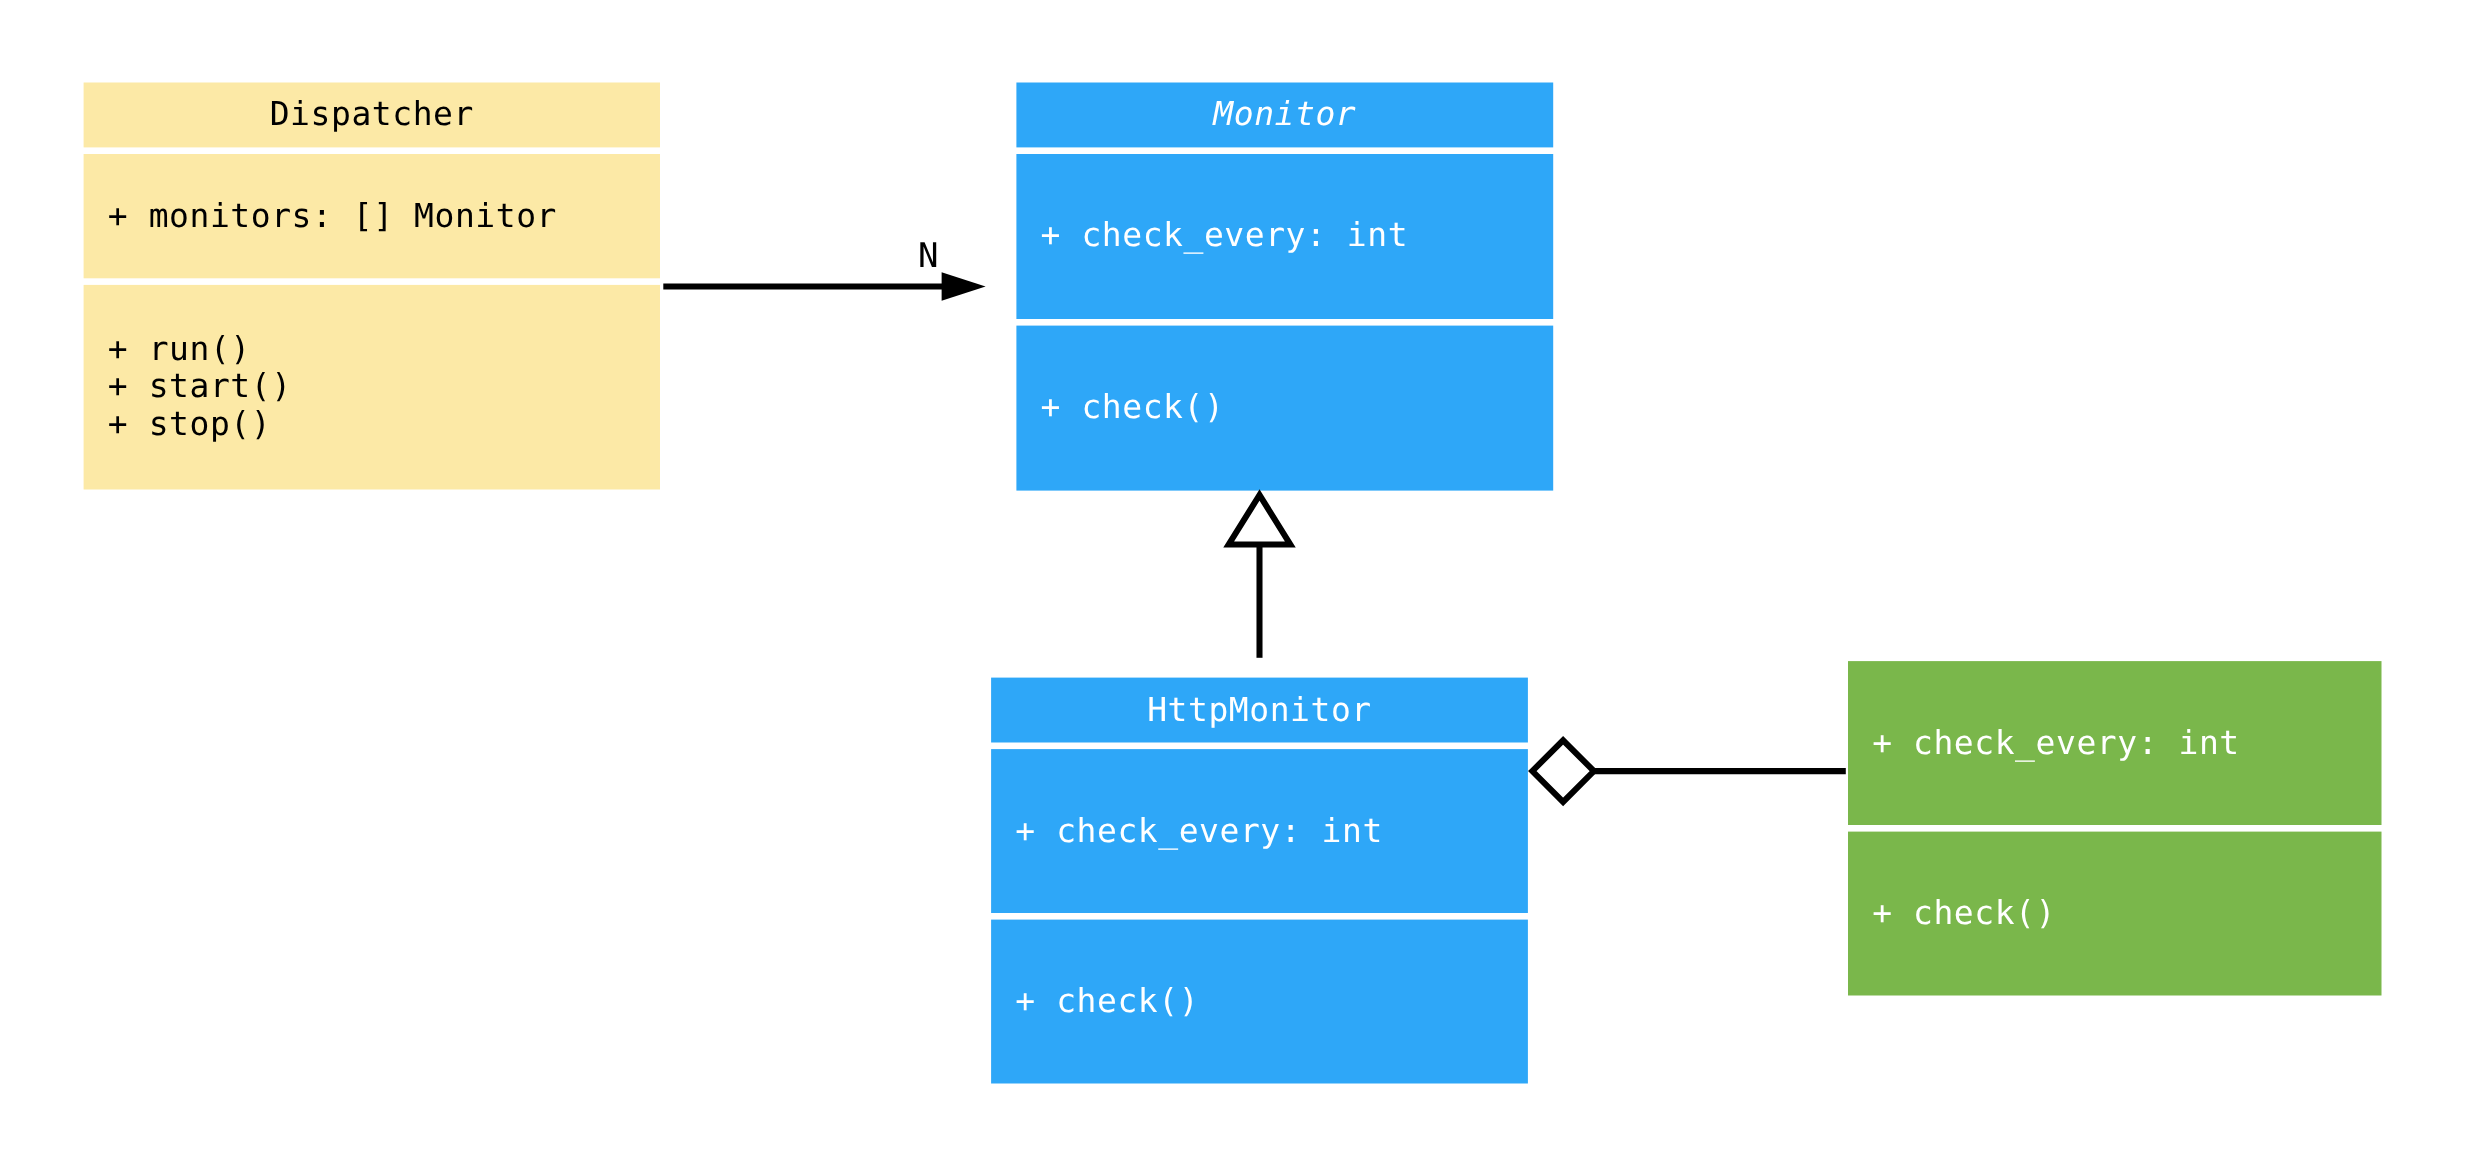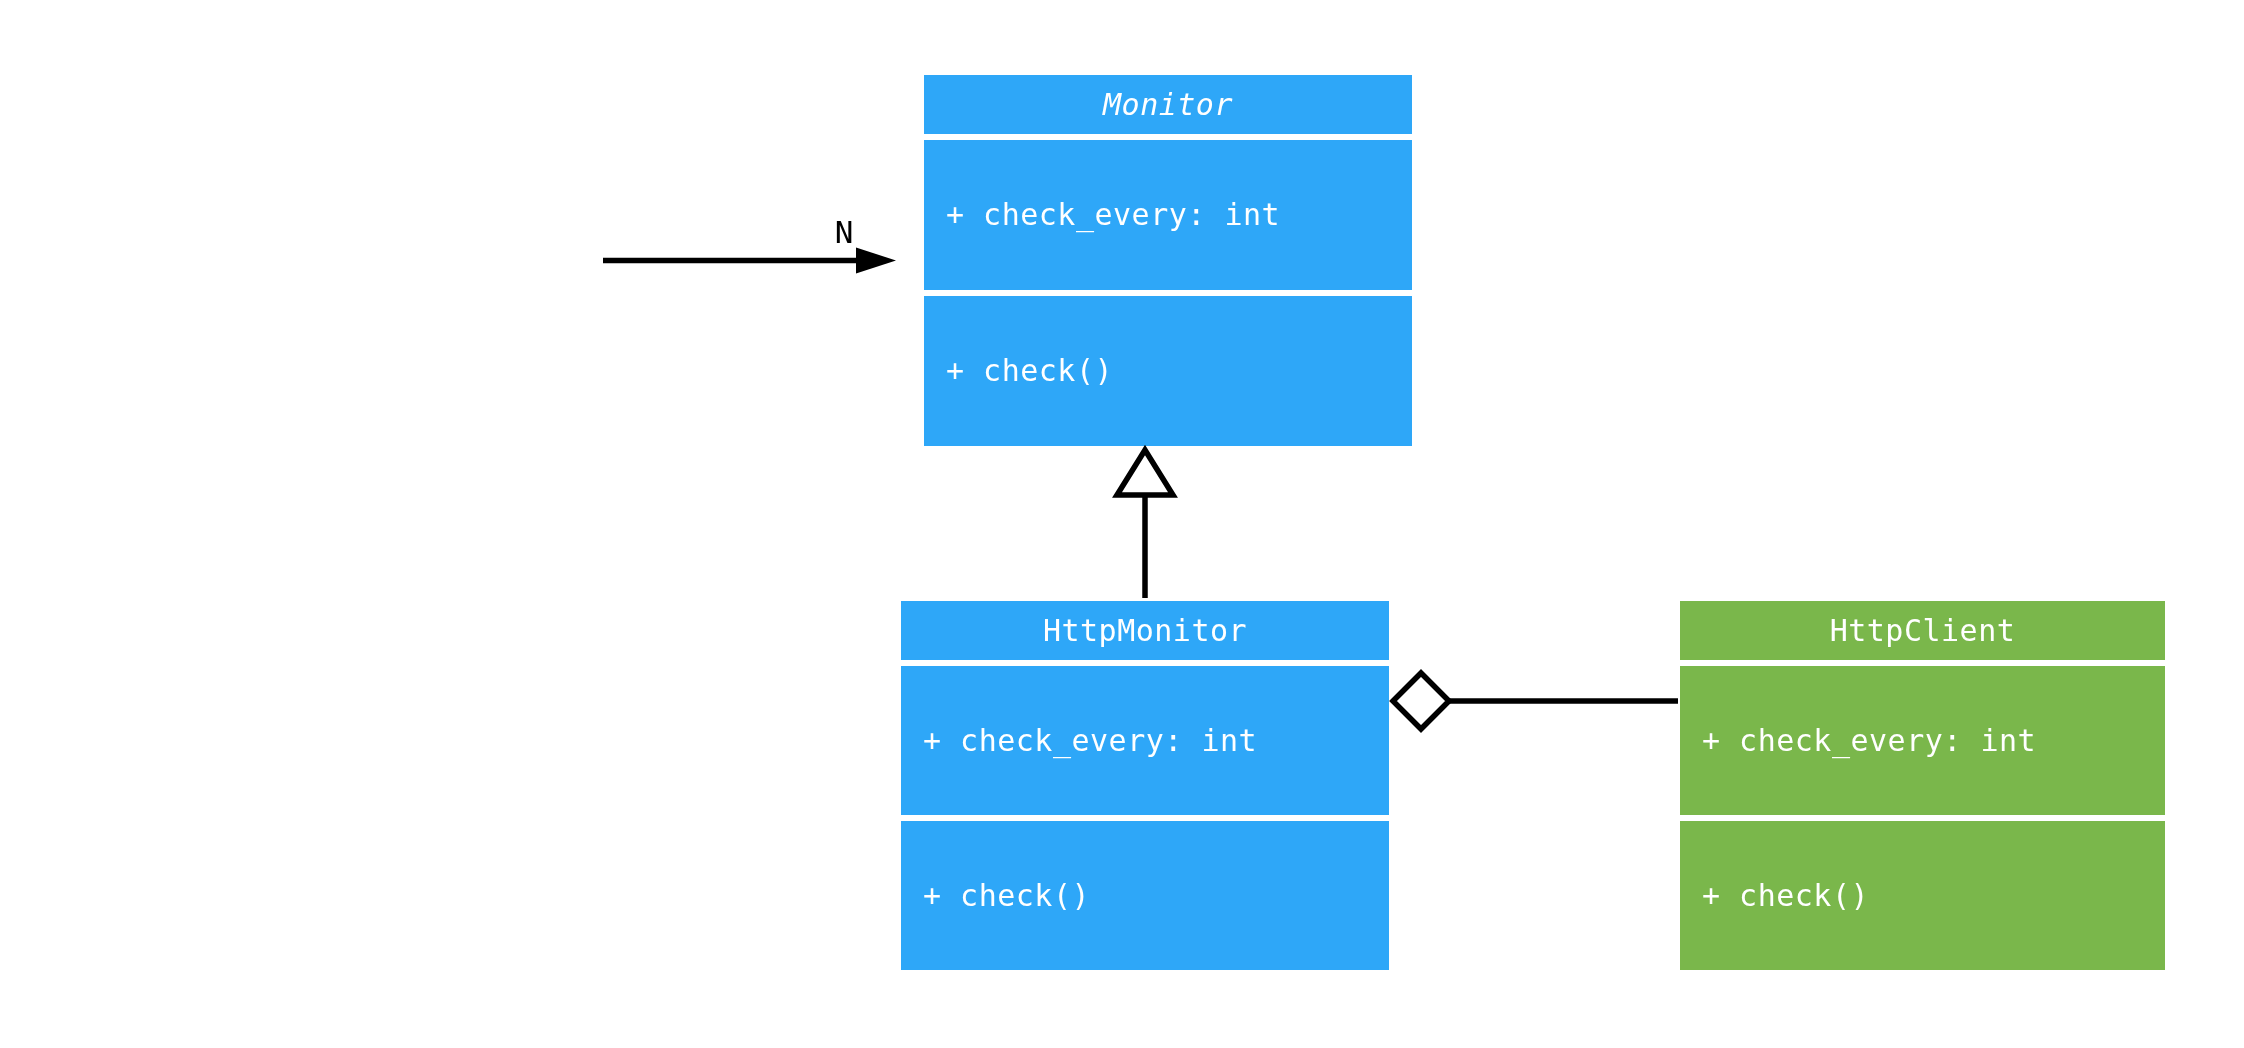--- a/index.html
+++ b/index.html
@@ -55,43 +55,53 @@
   .overlay text {
     font-family: "DejaVu Sans Mono", "Liberation Mono", monospace;
     font-size: 31px;
   }
 </style>
 </head>
 <body>
 
 <div class="canvas">
 
+  <div class="class-box" style="left:76px; top:75px; width:524px;">
+    <div class="compartment title-bar" style="height: 59px; background-color: rgb(252, 233, 166); color: rgb(0, 0, 0);">Dispatcher</div>
+    <div class="compartment" style="height: 113px; background-color: rgb(252, 233, 166); color: rgb(0, 0, 0);">
+      <div class="member">+ monitors: [] Monitor</div>
+    </div>
+    <div class="compartment" style="height: 186px; background-color: rgb(252, 233, 166); color: rgb(0, 0, 0);">
+      <div class="member">+ run()</div>
+      <div class="member">+ start()</div>
+      <div class="member">+ stop()</div>
+    </div>
+  </div>
 
   <div class="class-box" style="left:901px; top:75px; width:488px;padding-left:23px;">
     <div class="compartment title-bar abstract" style="height: 59px; background-color: rgb(46, 167, 248); color: rgb(255, 255, 255);">Monitor</div>
     <div class="compartment" style="height: 150px; background-color: rgb(46, 167, 248); color: rgb(255, 255, 255);">
       <div class="member">+ check_every: int</div>
     </div>
     <div class="compartment" style="height: 150px; background-color: rgb(46, 167, 248); color: rgb(255, 255, 255);">
       <div class="member">+ check()</div>
     </div>
   </div>
 
-  <div class="class-box" style="left:901px; top:601px; width:488px;">
+  <div class="class-box" style="left:901px; top:616px; width:488px;">
     <div class="compartment title-bar" style="height: 59px; background-color: rgb(46, 167, 248); color: rgb(255, 255, 255);">HttpMonitor</div>
     <div class="compartment" style="height: 149px; background-color: rgb(46, 167, 248); color: rgb(255, 255, 255);">
       <div class="member">+ check_every: int</div>
     </div>
     <div class="compartment" style="height: 149px; background-color: rgb(46, 167, 248); color: rgb(255, 255, 255);">
       <div class="member">+ check()</div>
     </div>
   </div>
 
   <div class="class-box" style="left:1680px; top:601px; width:485px;">
-    <div class="compartment title-bar" style="height: 59px; background-color: rgb(122, 183, 75); color: rgb(255, 255, 255);">HttpClient</div>
     <div class="compartment" style="height: 149px; background-color: rgb(122, 183, 75); color: rgb(255, 255, 255);">
       <div class="member">+ check_every: int</div>
     </div>
     <div class="compartment" style="height: 149px; background-color: rgb(122, 183, 75); color: rgb(255, 255, 255);">
       <div class="member">+ check()</div>
     </div>
   </div>
 
   <svg class="overlay" viewBox="0 0 2244 1048">
 

